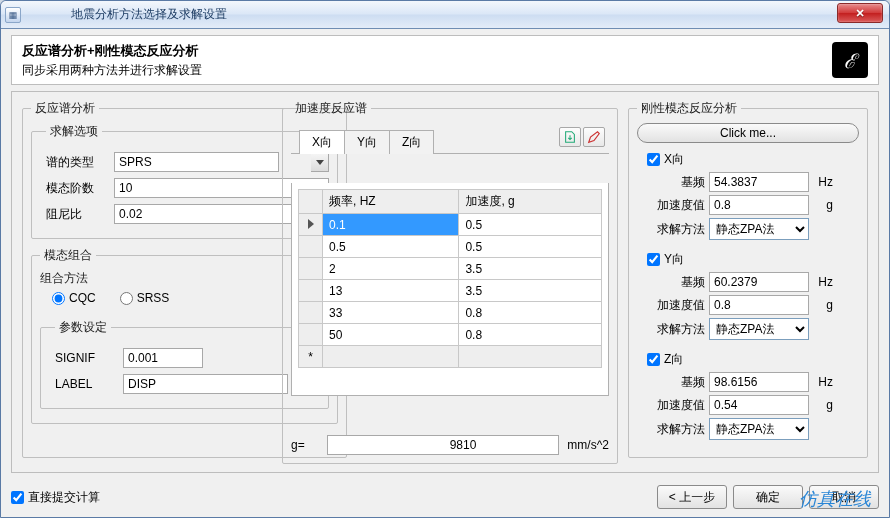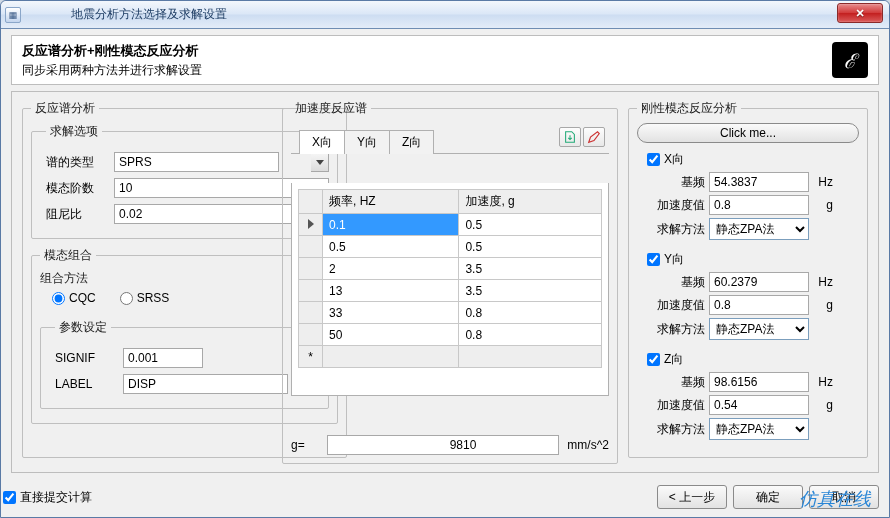--- a/index.html
+++ b/index.html
@@ -71,21 +71,21 @@
 
 .wide-btn { width:100%; height:20px; border:1px solid #8a8a8a; background:linear-gradient(#fafafa,#e2e2e2); border-radius:11px; cursor:pointer; margin-bottom:6px; }
 .dir-block { padding: 2px 0 6px 10px; }
 .dir-block .hdr { display:flex;align-items:center; gap:4px; margin-bottom:4px;}
 .dir-block .row2 { display:flex; align-items:center; margin:3px 0; }
 .dir-block .row2 .lab2 { width: 62px; text-align:right; padding-right:4px; white-space:nowrap;}
 .dir-block .row2 input[type=text] { width:100px; }
 .dir-block .row2 .unit2 { width:24px; text-align:right; padding-left:2px;}
 .dir-block .row2 select { width:100px; }
 
-.footer { position:absolute; left:2px; right:10px; bottom:8px; display:flex; justify-content:space-between; }
+.footer { position:absolute; left:10px; right:10px; bottom:8px; display:flex; justify-content:space-between; }
 .footer .chk { display:flex;align-items:center;gap:4px; }
 .footer .btns { display:flex; gap:6px; }
 .footer button { height:24px; min-width:70px; padding:0 10px; border:1px solid #8a8a8a; background:linear-gradient(#fafafa,#e2e2e2); border-radius:3px; cursor:pointer; }
 
 .watermark { position:absolute; right:18px; bottom:6px; font-family:"STKaiti","KaiTi",serif; font-style:italic; color:#2a86d6; font-size:18px; pointer-events:none;}
 </style>
 </head>
 <body>
 
 <div class="window">

